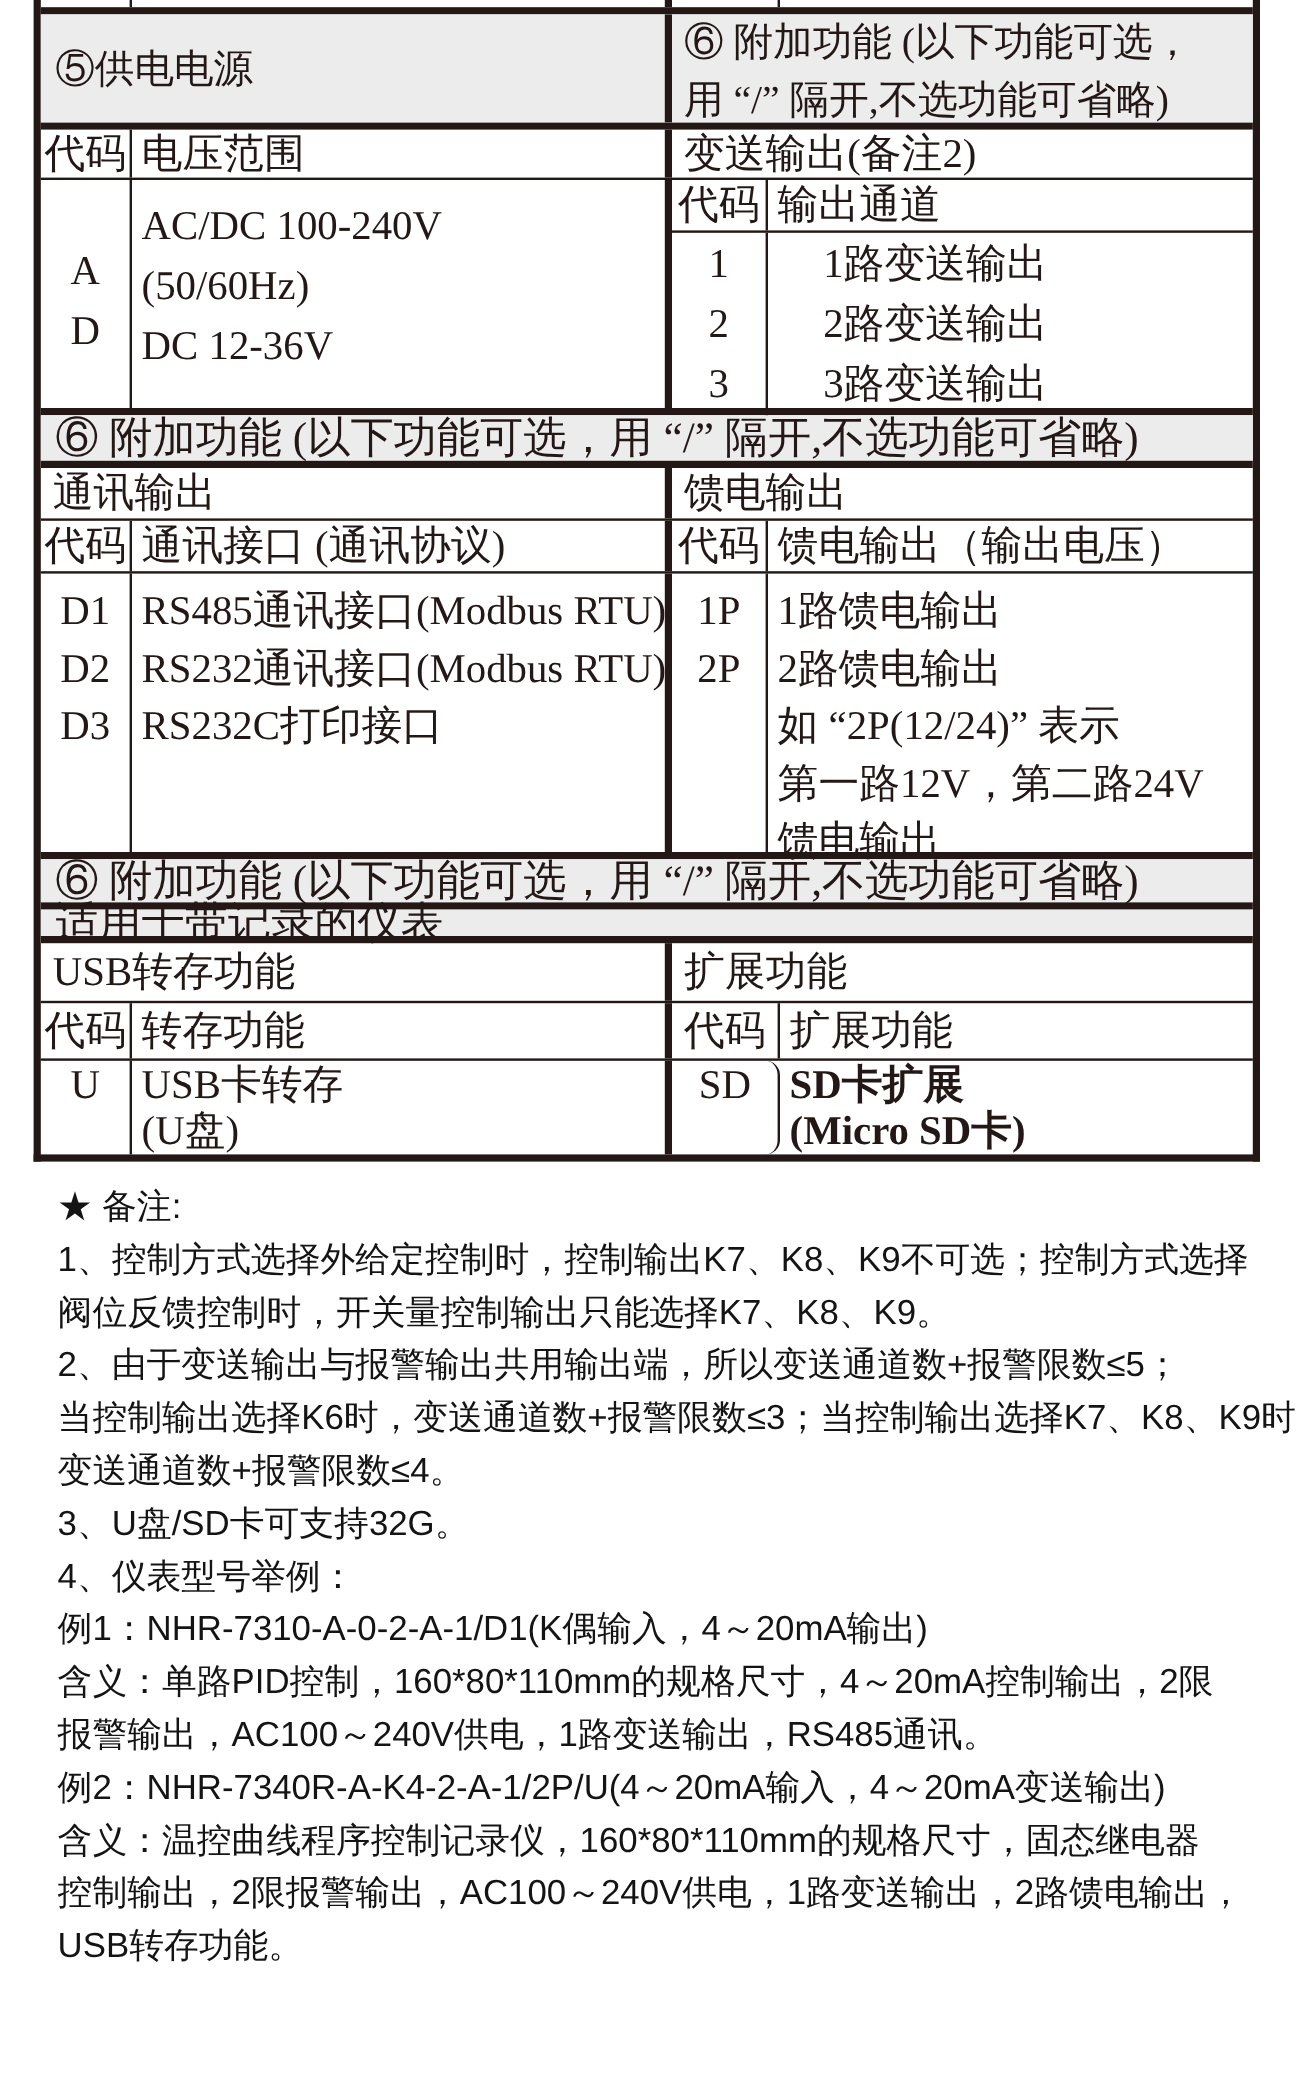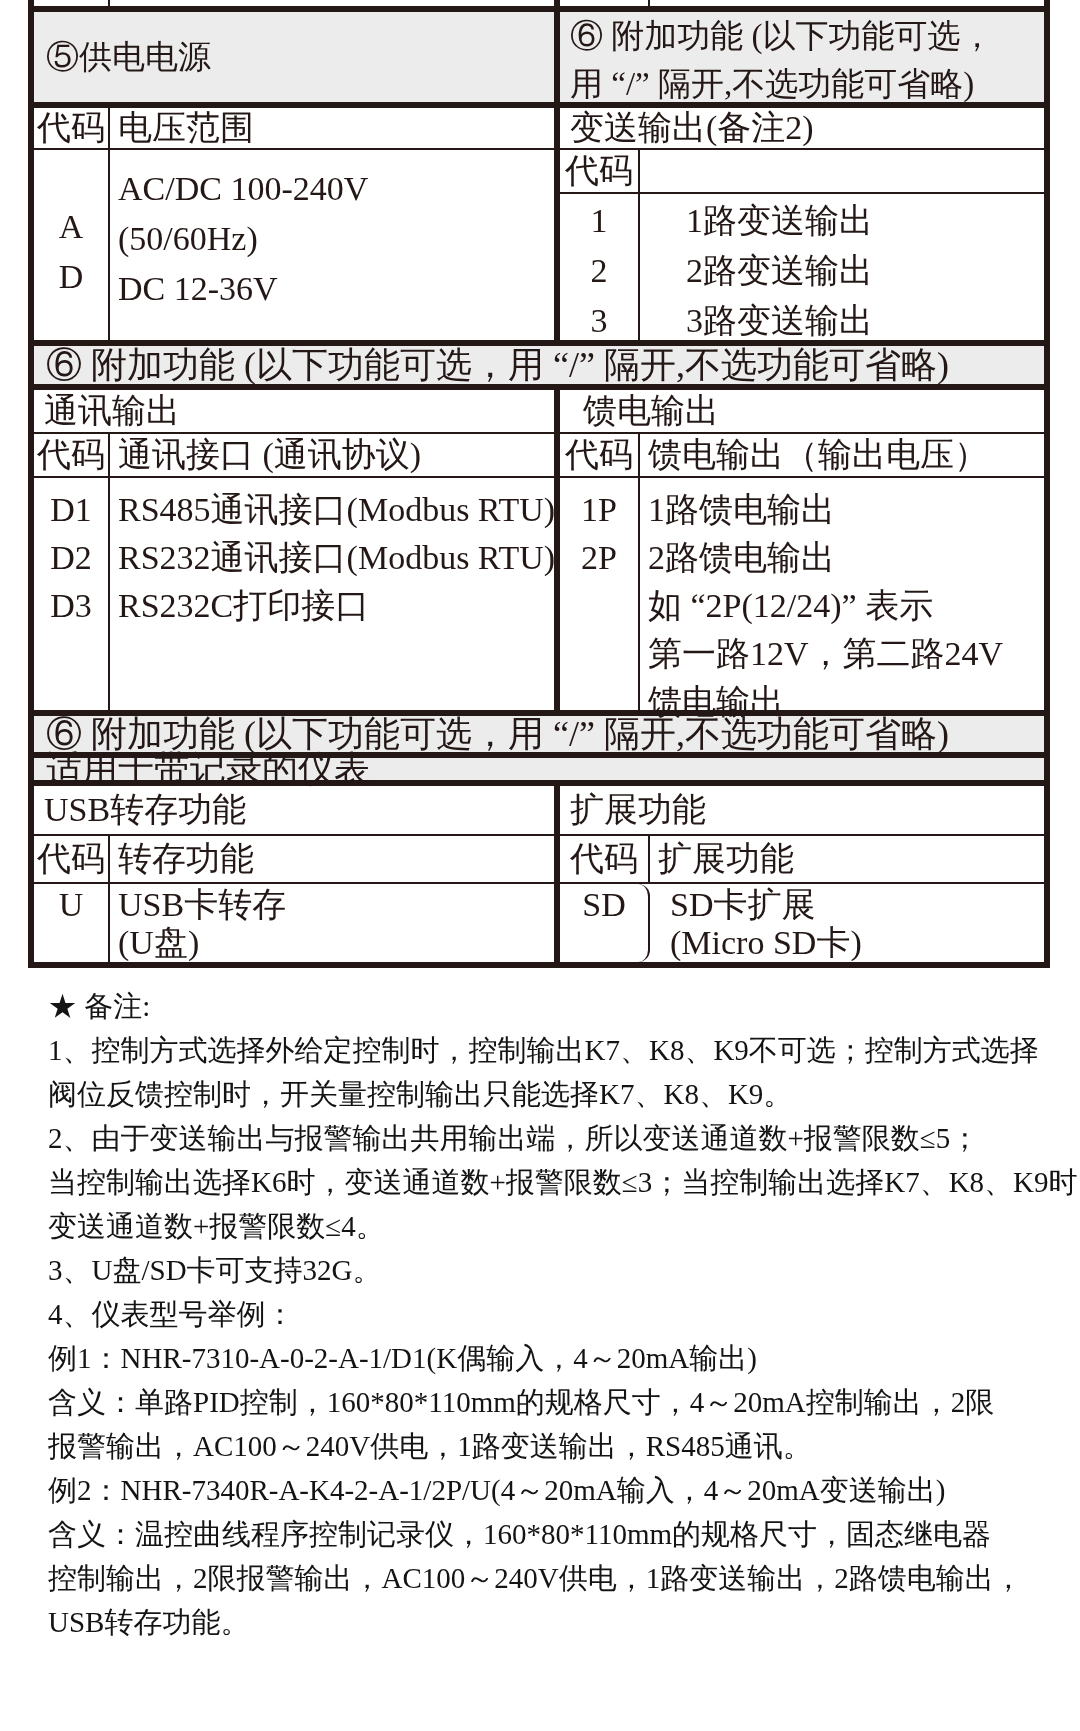--- a/index.html
+++ b/index.html
@@ -23,21 +23,21 @@
   }
   .trow{display:flex;width:100%;}
   .lh{width:526px;border-right:6px solid var(--ink);display:flex;flex:none;}
   .rh{flex:1;display:flex;min-width:0;}
   .col{flex-direction:column;}
   .bb2{border-bottom:2px solid var(--ink);}
   .bb6{border-bottom:6px solid var(--ink);}
   .gray{background:var(--band);}
 
   .hA{height:12px;} .hB{height:96px;} .hC{height:42px;} .hD{height:196px;}
-  .hE{height:44px;} .hF{height:44px;gap:13px;} .hG{height:44px;} .hH{height:238px;}
+  .hE{height:44px;} .hF{height:44px;} .hG{height:44px;} .hH{height:238px;}
   .hI{height:42px;} .hJ{height:28px;} .hK{height:50px;} .hL{height:48px;}
   .hM{height:78px;}
 
   .cell{display:flex;align-items:center;padding-left:10px;flex:1;min-width:0;}
   .codecol{border-right:2px solid var(--ink);display:flex;align-items:center;justify-content:center;flex:none;}
   .w76{width:76px;} .w80{width:80px;} .w90{width:90px;}
   .valcol{flex:1;display:flex;align-items:center;padding-left:8px;min-width:0;}
 
   
   .stack{display:block;padding-top:12px;}
@@ -52,21 +52,21 @@
   .title5{font-size:33px;align-items:center;display:flex;padding-left:12px;}
   .hdr6{font-size:33px;display:block;padding:0 0 0 10px;}
   .hdr6 .ln{line-height:48px;}
   .bandtext{font-size:36px;display:flex;align-items:center;padding-left:12px;flex:1;}
 
   
   .notes{
     margin-top:16px;
     padding-left:48px;
     padding-right:20px;
-    font-family:Liberation Serif, serif;
+    font-family:Liberation Sans, sans-serif;
     color:var(--notes-ink);
     font-size:29px;
     line-height:44px;
   }
   .note-line{white-space:nowrap;}
 </style>
 </head>
 <body>
 
 <div class="page">
@@ -119,20 +119,21 @@
           <div class="stack" style="padding-top:14px;">
             <div class="ln">AC/DC 100-240V</div>
             <div class="ln">(50/60Hz)</div>
             <div class="ln">DC 12-36V</div>
           </div>
         </div>
       </div>
       <div class="rh col">
         <div class="trow bb2" style="height:44px;">
           <div class="codecol w80">代码</div>
+          <div class="valcol">输出通道</div>
         </div>
         <div class="trow" style="flex:1;">
           <div class="codecol w80" style="align-items:flex-start;">
             <div class="stack ctr" style="padding-top:2px;width:100%;">
               <div class="ln">1</div>
               <div class="ln">2</div>
               <div class="ln">3</div>
             </div>
           </div>
           <div class="valcol" style="align-items:flex-start;padding-left:0;">
@@ -247,21 +248,21 @@
             <div class="ln">(U盘)</div>
           </div>
         </div>
       </div>
       <div class="rh">
         <div class="codecol w90" style="align-items:flex-start;border-radius:12px;">
           <div class="stack ctr mini" style="width:100%;">
             <div class="ln">SD</div>
           </div>
         </div>
-        <div class="valcol" style="align-items:center;padding-left:12px;">
+        <div class="valcol" style="align-items:center;padding-left:0;font-weight:bold;">
           <div class="stack mini">
             <div class="ln">SD卡扩展</div>
             <div class="ln">(Micro SD卡)</div>
           </div>
         </div>
       </div>
     </div>
 
   </div>
 

